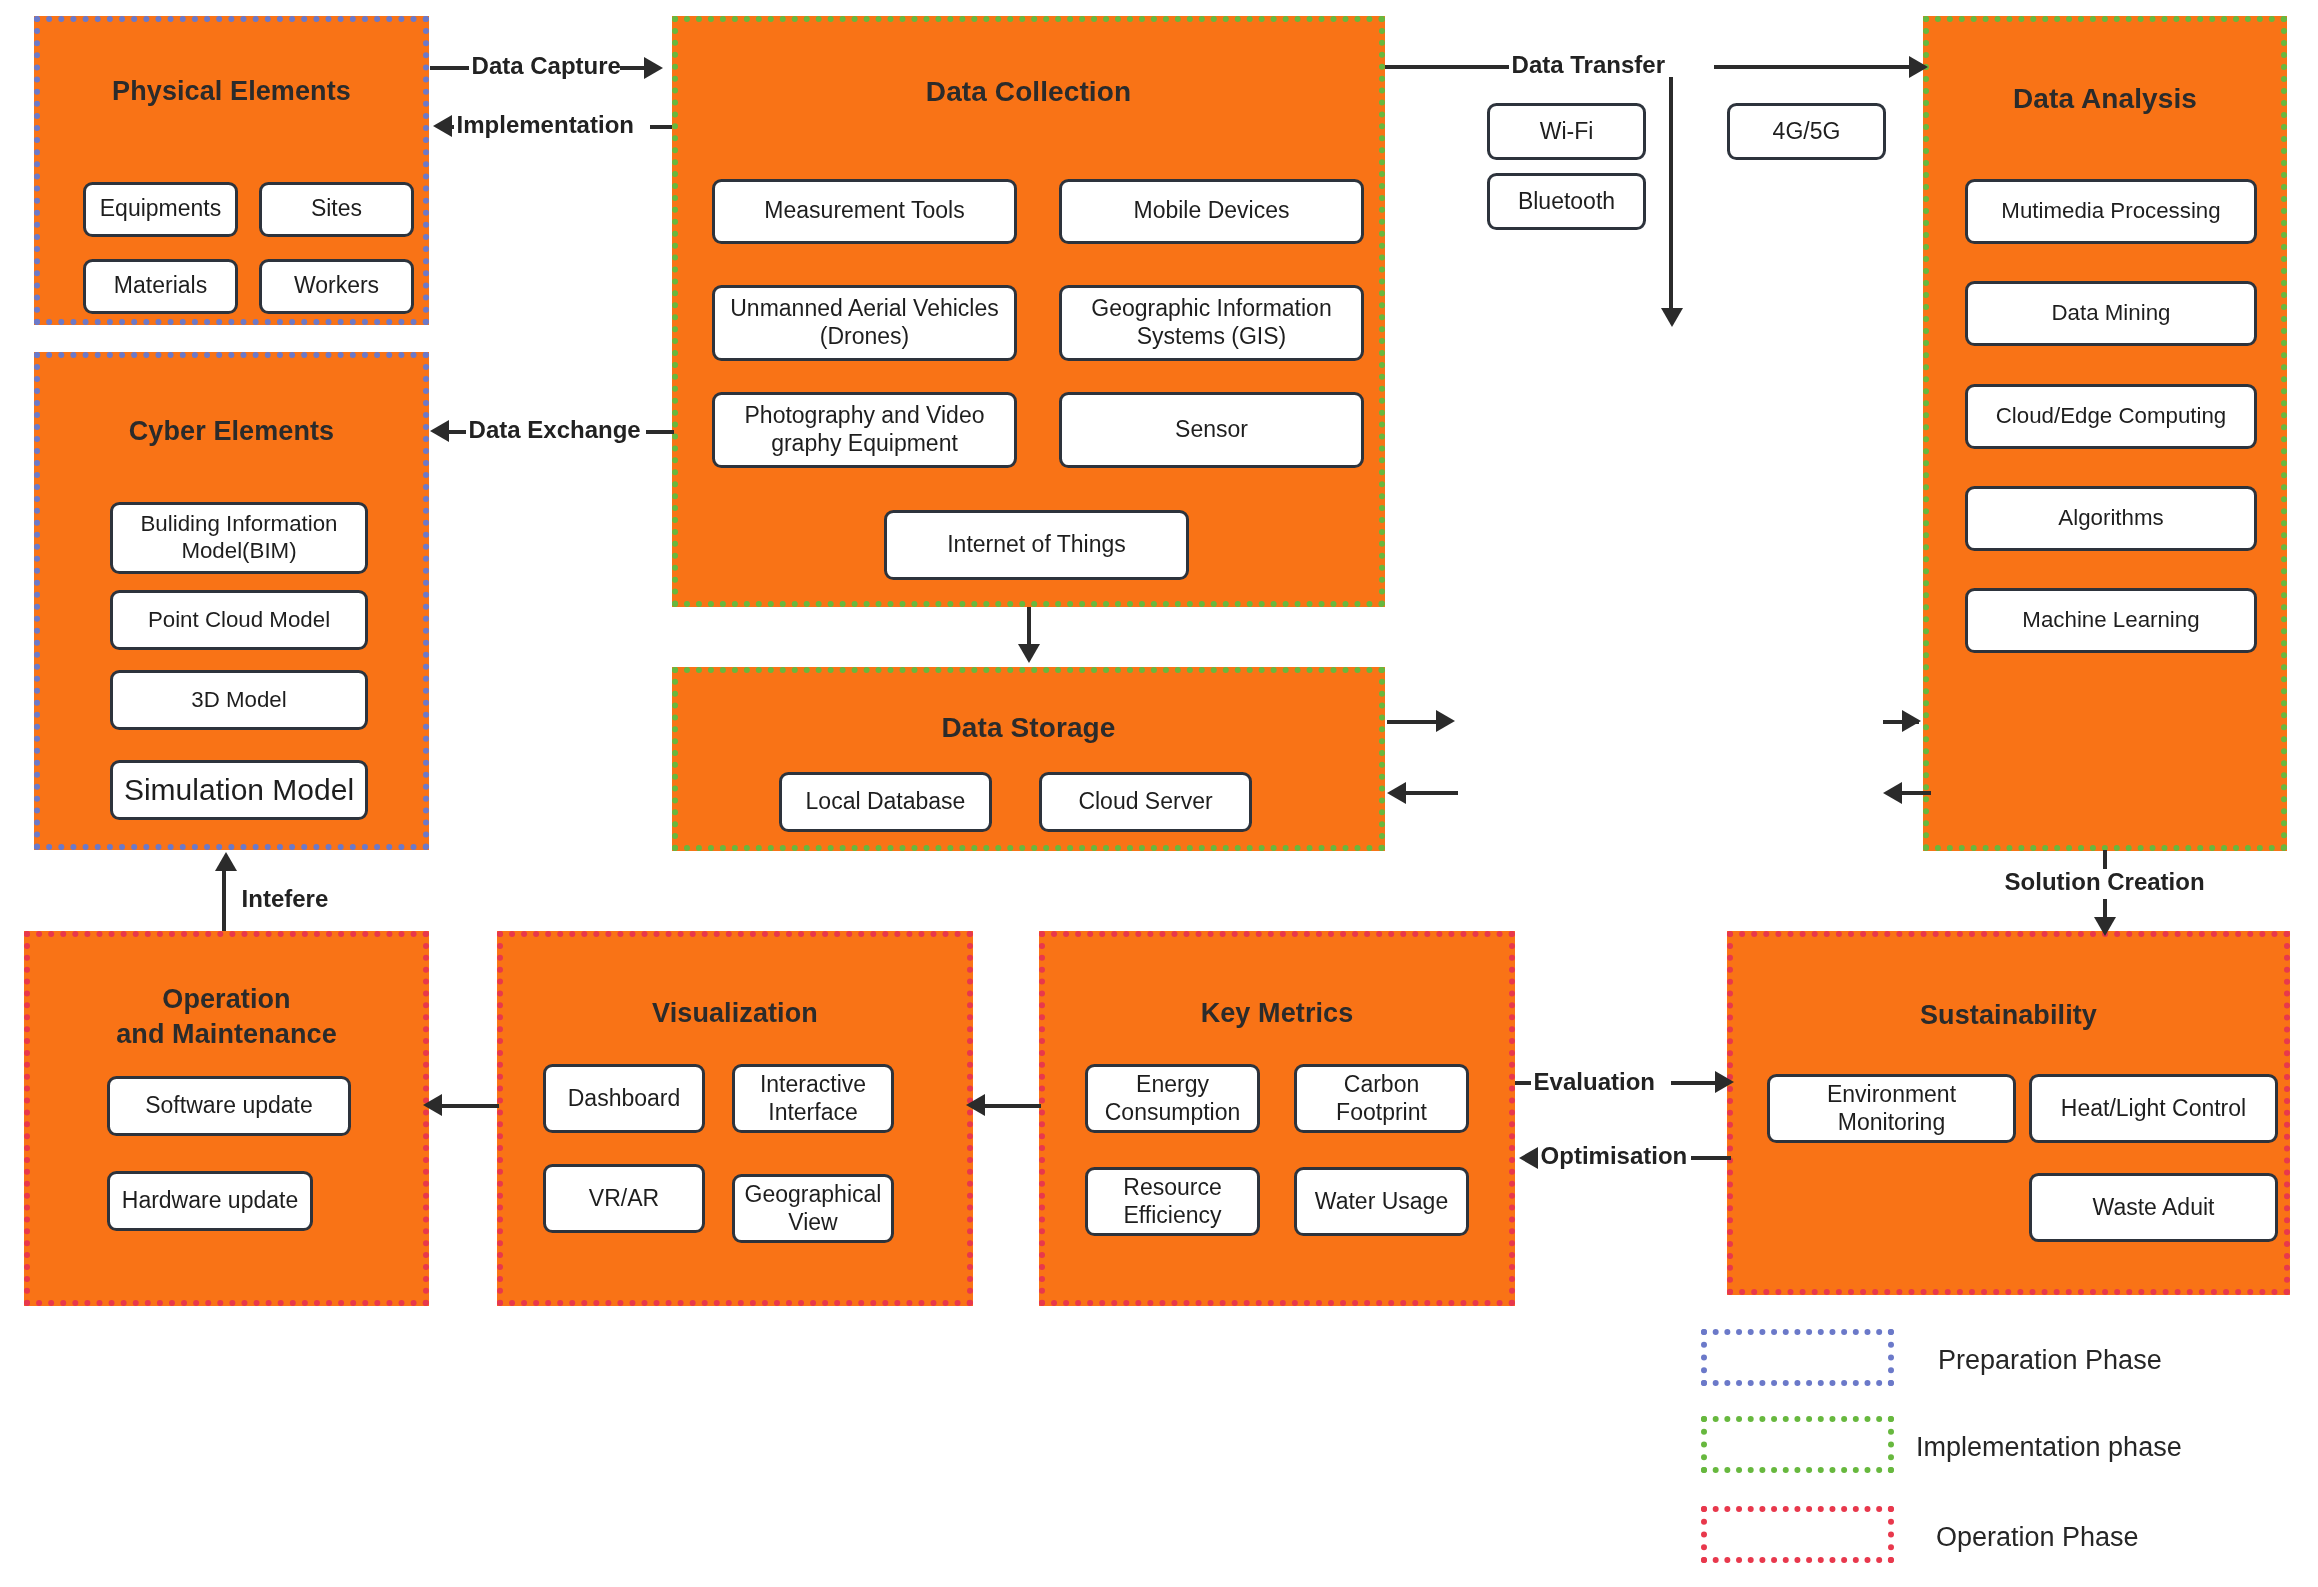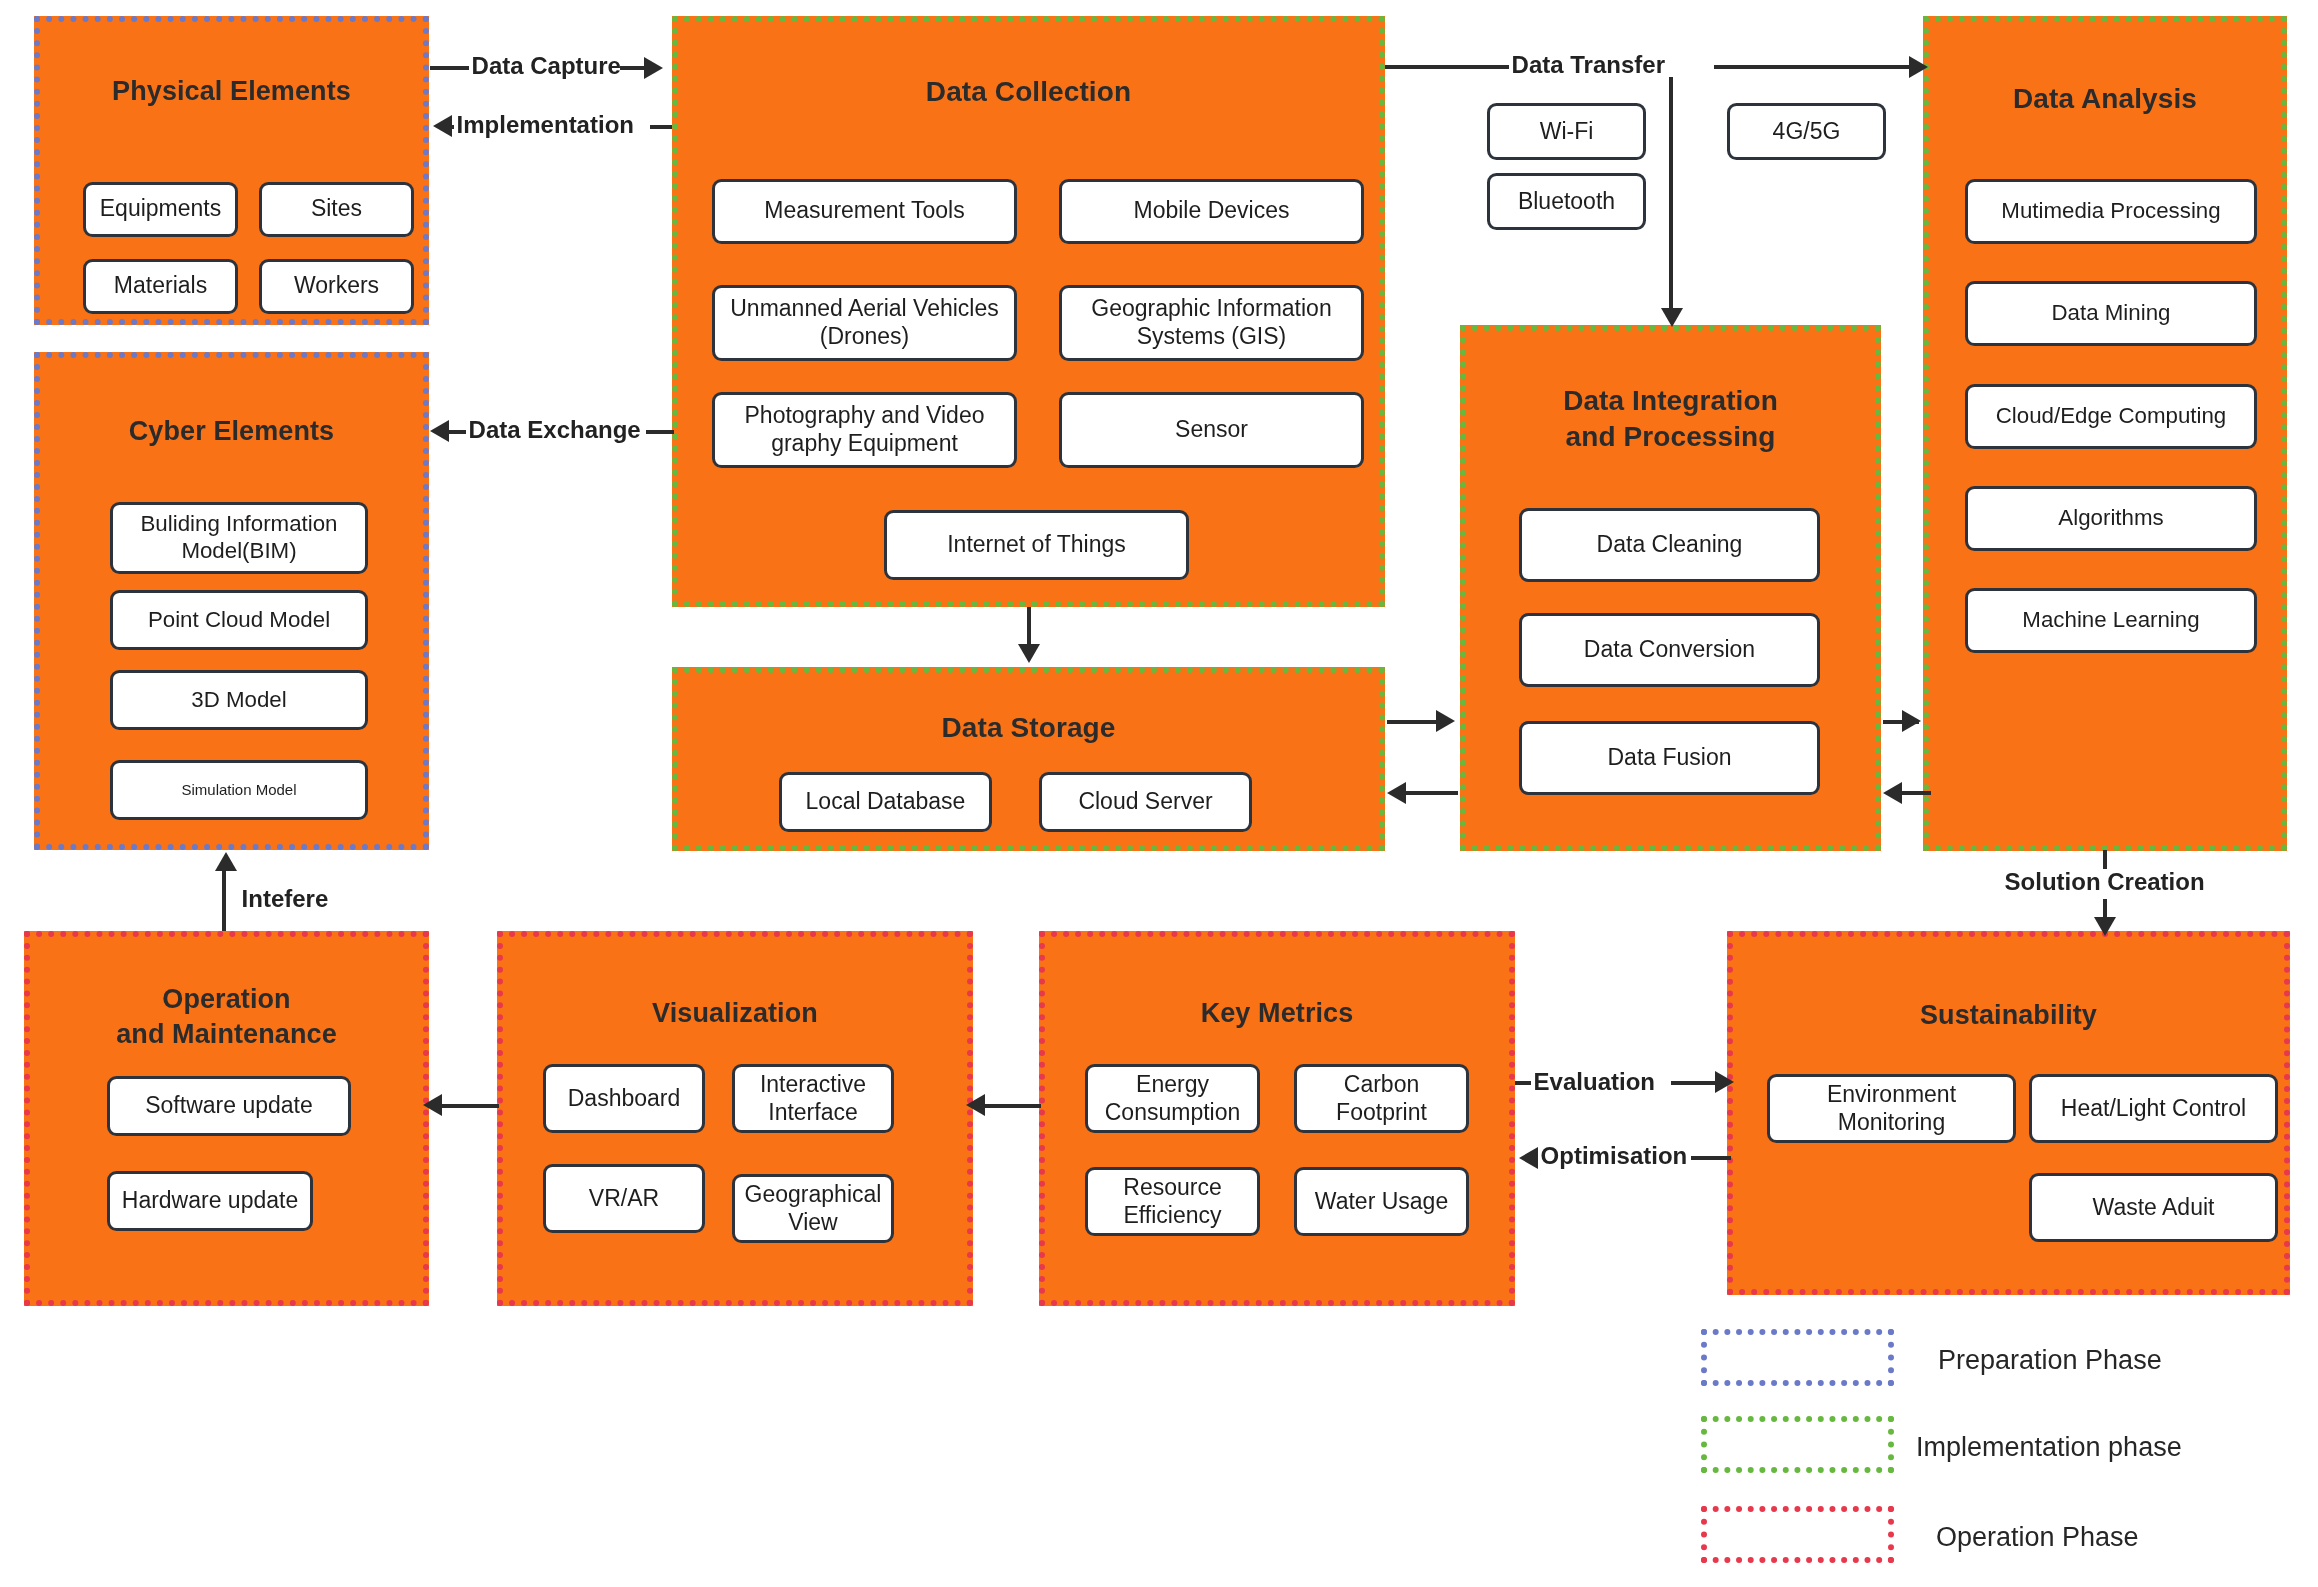--- a/index.html
+++ b/index.html
@@ -116,21 +116,21 @@
     <div class="phase-title" style="top:57px;">Cyber Elements</div>
     <div class="node" style="left:70px;top:144px;width:258px;height:72px;font-size:22.3px;">
       <span>Buliding Information Model(BIM)</span>
       </div>
     <div class="node" style="left:70px;top:232px;width:258px;height:60px;font-size:22.3px;">
       <span>Point Cloud Model</span>
       </div>
     <div class="node" style="left:70px;top:312px;width:258px;height:60px;font-size:22.3px;">
       <span>3D Model</span>
       </div>
-    <div class="node" style="left:70px;top:402px;width:258px;height:60px;font-size:15px;">
+    <div class="node" style="left:70px;top:402px;width:258px;height:60px;font-size:30px;">
       <span>Simulation Model</span>
       </div>
   </div>
 
   <div class="phase impl" style="left:672px;top:15.5px;width:713px;height:591px;">
     <div class="phase-title" style="top:53px;font-size:28px;">Data Collection</div>
     <div class="node" style="left:34px;top:157px;width:305px;height:65px;">
       <span>Measurement Tools</span>
       </div>
     <div class="node" style="left:381px;top:157px;width:305px;height:65px;">
@@ -158,33 +158,20 @@
       <span>Wi-Fi</span>
       </div>
     <div class="node" style="left:267px;top:69px;width:159px;height:57px;">
       <span>4G/5G</span>
       </div>
     <div class="node" style="left:27px;top:139px;width:159px;height:57px;">
       <span>Bluetooth</span>
       </div>
   </div>
 
-  <div class="phase impl" style="left:1460px;top:325px;width:421px;height:526px;">
-    <div class="phase-title" style="top:53px;font-size:28px;">Data Integration</div>
-    <div class="phase-title" style="top:89px;font-size:28px;">and Processing</div>
-    <div class="node" style="left:53px;top:177px;width:301px;height:74px;">
-      <span>Data Cleaning</span>
-      </div>
-    <div class="node" style="left:53px;top:282px;width:301px;height:74px;">
-      <span>Data Conversion</span>
-      </div>
-    <div class="node" style="left:53px;top:390px;width:301px;height:74px;">
-      <span>Data Fusion</span>
-      </div>
-  </div>
 
   <div class="phase impl" style="left:1923px;top:15.5px;width:364px;height:835px;">
     <div class="phase-title" style="top:60px;font-size:28px;">Data Analysis</div>
     <div class="node" style="left:36px;top:157px;width:292px;height:65px;font-size:22.3px;">
       <span>Mutimedia Processing</span>
       </div>
     <div class="node" style="left:36px;top:259px;width:292px;height:65px;font-size:22.3px;">
       <span>Data Mining</span>
       </div>
     <div class="node" style="left:36px;top:362px;width:292px;height:65px;font-size:22.3px;">

